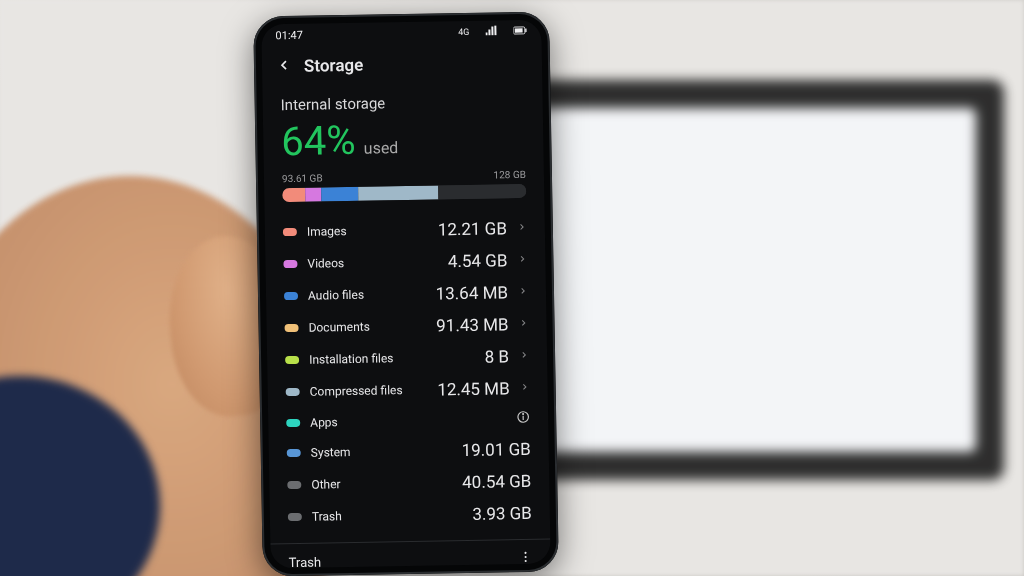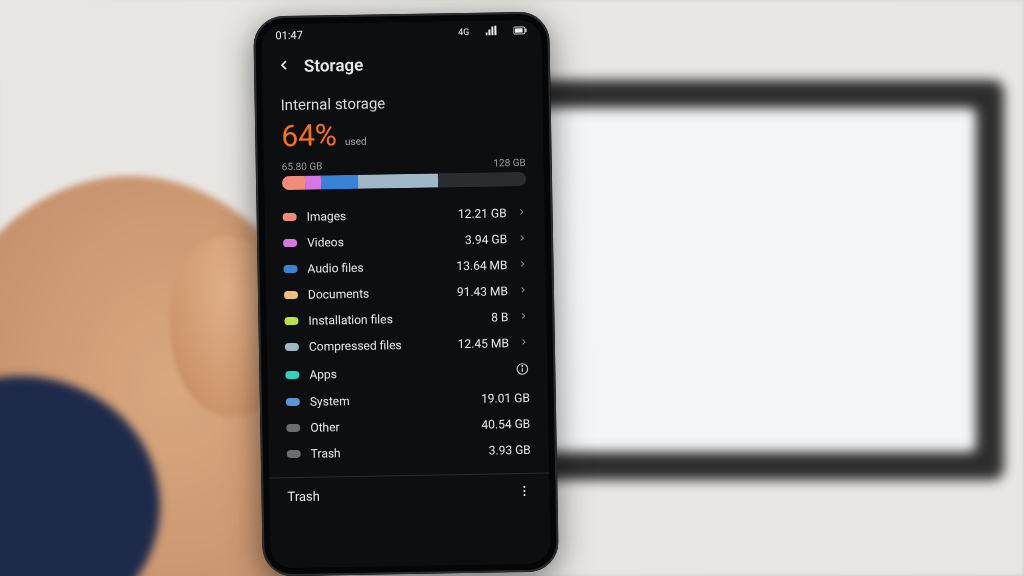--- a/index.html
+++ b/index.html
@@ -104,22 +104,22 @@
     padding: 0 14px;
     gap: 12px;
   }
   .back-chevron svg { width: 16px; height: 16px; }
   .header-title { font-size: 17px; font-weight: 600; }
 
   
   .content { padding: 10px 18px 0 18px; }
   .section-title { font-size: 15px; color: #d8d8da; margin-bottom: 4px; }
   .usage-line { display: flex; align-items: baseline; gap: 8px; margin-bottom: 8px; }
-  .usage-percent { font-size: 30px; font-weight: 400; color: #f97316; }
-  .usage-label { font-size: 10px; color: #aaa; }
+  .usage-percent { font-size: 40px; font-weight: 400; color: #22c55e; }
+  .usage-label { font-size: 16px; color: #aaa; }
 
   .bar-labels {
     display: flex; justify-content: space-between;
     font-size: 10px; color: #9a9a9c; margin-bottom: 4px;
   }
   .bar {
     height: 14px; width: 100%;
     border-radius: 7px;
     background: #2a2c2f;
     display: flex; overflow: hidden;
@@ -132,21 +132,21 @@
   .row {
     display: flex; align-items: center;
     padding: 6px 0;
     gap: 10px;
     font-size: 12px;
   }
   .pill {
     width: 14px; height: 8px; border-radius: 4px; flex-shrink: 0;
   }
   .row-label { flex: 1; color: #e8e8ea; }
-  .row-value { color: #e8e8ea; font-size: 12px; }
+  .row-value { color: #e8e8ea; font-size: 17px; }
   .chevron-right svg { width: 10px; height: 10px; opacity: 0.55; }
   .info-circle svg { width: 14px; height: 14px; color: #ccc; }
 
   .divider {
     height: 1px; background: #2a2c2f; margin: 10px -18px 0 -18px;
   }
   .trash-section {
     padding: 10px 18px 0 18px;
     display: flex; justify-content: space-between; align-items: center;
     color: #e8e8ea; font-size: 13px;
@@ -192,21 +192,21 @@
     </div>
 
     <div class="content">
       <div class="section-title">Internal storage</div>
       <div class="usage-line">
         <span class="usage-percent">64%</span>
         <span class="usage-label">used</span>
       </div>
 
       <div class="bar-labels">
-        <span>65.80 GB</span>
+        <span>93.61 GB</span>
         <span>128 GB</span>
       </div>
       <div class="bar" id="bar">
           <div class="seg" style="background: rgb(242, 139, 122); width: 9.5%;"></div>
           <div class="seg" style="background: rgb(214, 120, 224); width: 6.6%;"></div>
           <div class="seg" style="background: rgb(59, 130, 214); width: 14.9%;"></div>
           <div class="seg" style="background: rgb(159, 184, 200); width: 33%;"></div>
           <div class="seg" style="background: rgb(42, 44, 47); width: 36%;"></div>
         </div>
 
@@ -215,21 +215,21 @@
             <span class="pill" style="background: rgb(242, 139, 122);"></span>
             <span class="row-label">Images</span>
             <span class="row-value">12.21 GB</span>
             <span class="chevron-right"><svg viewBox="0 0 24 24" fill="none" stroke="currentColor" stroke-width="2.5">
                 <polyline points="9 18 15 12 9 6"></polyline>
               </svg></span>
           </div>
           <div class="row">
             <span class="pill" style="background: rgb(214, 120, 224);"></span>
             <span class="row-label">Videos</span>
-            <span class="row-value">3.94 GB</span>
+            <span class="row-value">4.54 GB</span>
             <span class="chevron-right"><svg viewBox="0 0 24 24" fill="none" stroke="currentColor" stroke-width="2.5">
                 <polyline points="9 18 15 12 9 6"></polyline>
               </svg></span>
           </div>
           <div class="row">
             <span class="pill" style="background: rgb(59, 130, 214);"></span>
             <span class="row-label">Audio files</span>
             <span class="row-value">13.64 MB</span>
             <span class="chevron-right"><svg viewBox="0 0 24 24" fill="none" stroke="currentColor" stroke-width="2.5">
                 <polyline points="9 18 15 12 9 6"></polyline>

